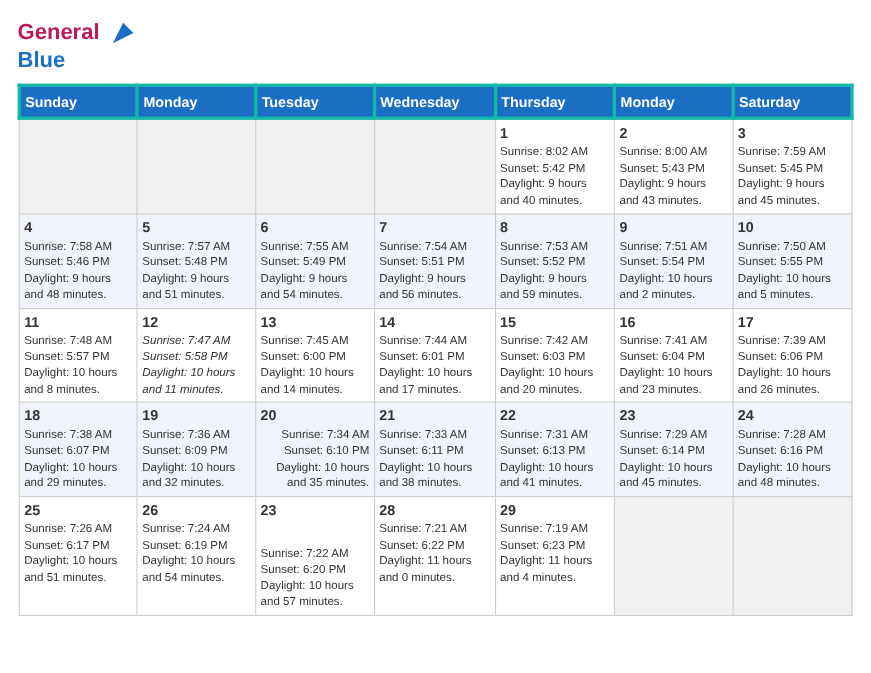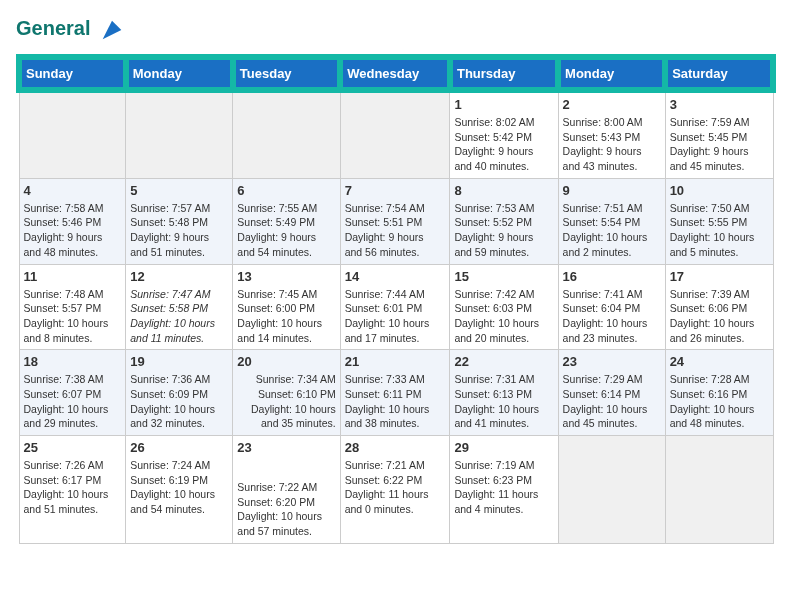--- a/index.html
+++ b/index.html
@@ -42,21 +42,21 @@
       border-collapse: collapse;
       font-size: 11px;
     }
     th {
       background-color: #1a6fc4;
       color: white;
       padding: 6px 4px;
       text-align: left;
       font-size: 13px;
       font-weight: bold;
-      border: 6px solid #14b8a6;
+      border: 3px solid #14b8a6;
     }
     td {
       border: 1px solid #ccc;
       vertical-align: top;
       padding: 4px;
       height: 85px;
       width: 113px;
     }
     td.empty {
       background: #f5f5f5;
@@ -85,26 +85,27 @@
     .row-blue td { background: #eef3fb; }
   </style>
 </head>
 <body>
 
 <div class="header">
   <div class="logo">
     <div>
       <div style="display:flex;align-items:center;">
         <div style="font-size:20px;font-weight:bold;color:#333;line-height:1.1;">
-          <span style="color:#0f766e;">General</span>
+          <span style="color:#be185d;">General</span>
           <svg class="logo-icon" viewBox="0 0 30 30" style="display:inline-block;vertical-align:middle;margin-left:2px;">
             <polygon points="5,25 15,5 25,15" fill="#1a6fc4"></polygon>
           </svg>
         </div>
       </div>
+      <div style="font-size:20px;font-weight:bold;color:#1a6fc4;line-height:1.1;">Blue</div>
     </div>
   </div>
   <div class="title-block">
     <div class="month-title"></div>
     <div class="location"></div>
   </div>
 </div>
 
 <table>
   <thead>

